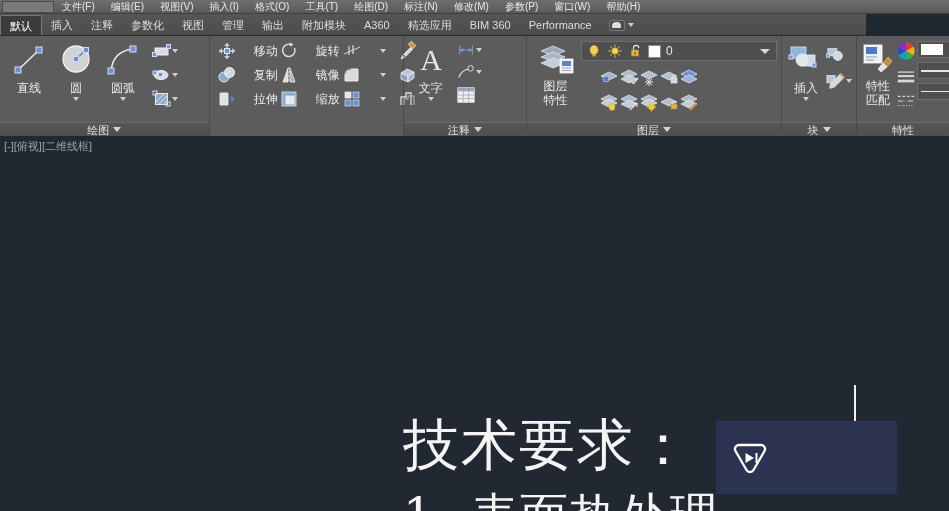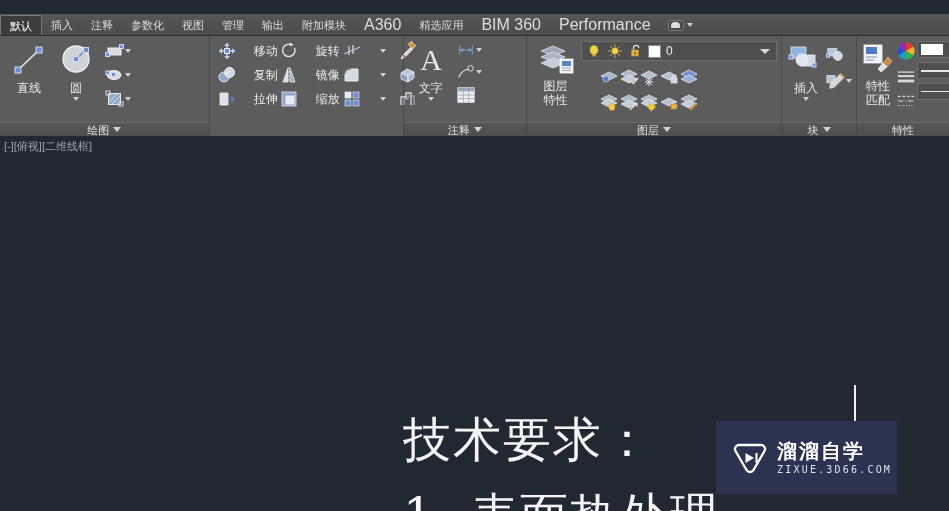--- a/index.html
+++ b/index.html
@@ -23,35 +23,35 @@
     width: 52px; height: 12px; margin-left: 2px;
     background: #7a7a7a; border: 1px solid #4a4a4a;
   }
   .menu-item {
     color: #e8e8e8; font-size: 10px; padding: 0 8px; line-height: 14px;
     white-space: nowrap; letter-spacing: 0px;
   }
 
   
   .tabbar {
-    position: absolute; top: 14px; left: 0; width: 949px; height: 22px;
+    position: absolute; top: 14px; left: 0; width: 866px; height: 22px;
     background: linear-gradient(#565656, #4c4c4c);
     display: flex; align-items: flex-end;
     border-bottom: 1px solid #2e2e2e;
   }
   .tab {
     color: #dedede; font-size: 11px; height: 20px; line-height: 20px;
     padding: 0 9px; white-space: nowrap;
   }
   .tab.active {
     background: #3c3c3c; color: #ffffff;
     border-top: 1px solid #777; border-left: 1px solid #777; border-right: 1px solid #777;
     border-radius: 2px 2px 0 0;
   }
-  .tab-en { font-size: 16px; }
+  .tab-en { font-size: 11px; }
   .tab-misc { display:flex; align-items:center; gap:3px; padding:0 8px; height:20px;}
   .cloud-btn {
     width: 16px; height: 11px; background:#4a4a4a; border:1px solid #777; border-radius:2px;
     display:flex; align-items:center; justify-content:center;
   }
   .cloud-glyph { width:9px; height:6px; background:#dcdcdc; border-radius:4px 4px 1px 1px;}
   .mini-caret { width:0;height:0;border-left:3px solid transparent;border-right:3px solid transparent;border-top:4px solid #ccc;}
 
   
   .ribbon {
@@ -121,21 +121,21 @@
     color: #9aa2ac; font-size: 11px; white-space: nowrap;
   }
   .cad-text {
     position: absolute;
     color: #f4f4f4;
     font-family: "DejaVu Serif", "Liberation Serif", serif;
     font-weight: 400;
     white-space: nowrap;
     letter-spacing: 2px;
   }
-  .cad-line1 { left: 403px; top: 272px; font-size: 48px; }
+  .cad-line1 { left: 403px; top: 272px; font-size: 56px; }
   .cad-line2 { left: 403px; top: 348px; font-size: 48px; }
 
   
   .crosshair { position:absolute; left:855px; top:297px; }
   .ch-h { position:absolute; left:-48px; top:-1px; width:96px; height:2px; background:#f2f2f2; }
   .ch-v { position:absolute; left:-1px; top:-48px; width:2px; height:96px; background:#f2f2f2; }
   .ch-box { position:absolute; left:-6px; top:-6px; width:12px; height:12px; border:2px solid #f2f2f2; background:#222831;}
 
   
   .watermark {
@@ -146,20 +146,35 @@
   .wm-logo { width:38px; height:38px; flex:none; }
   .wm-txt { display:flex; flex-direction:column; gap:2px;}
   .wm-cn { color:#ffffff; font-size:20px; letter-spacing:2px; line-height:22px; font-family:"DejaVu Sans","Liberation Sans",sans-serif; font-weight:bold;}
   .wm-en { color:#dfe3ef; font-size:10px; letter-spacing:2.2px; line-height:11px; font-family:"DejaVu Sans Mono","Liberation Mono",monospace;}
 </style>
 </head>
 <body>
 
 <div class="app">
 
+  <div class="menubar">
+    <div class="qat-box"></div>
+    <div class="menu-item">文件(F)</div>
+    <div class="menu-item">编辑(E)</div>
+    <div class="menu-item">视图(V)</div>
+    <div class="menu-item">插入(I)</div>
+    <div class="menu-item">格式(O)</div>
+    <div class="menu-item">工具(T)</div>
+    <div class="menu-item">绘图(D)</div>
+    <div class="menu-item">标注(N)</div>
+    <div class="menu-item">修改(M)</div>
+    <div class="menu-item">参数(P)</div>
+    <div class="menu-item">窗口(W)</div>
+    <div class="menu-item">帮助(H)</div>
+  </div>
 
   <div class="tabbar">
     <div class="tab active">默认</div>
     <div class="tab">插入</div>
     <div class="tab">注释</div>
     <div class="tab">参数化</div>
     <div class="tab">视图</div>
     <div class="tab">管理</div>
     <div class="tab">输出</div>
     <div class="tab">附加模块</div>
@@ -199,20 +214,31 @@
               <circle cx="18" cy="16" r="13" fill="url(#g1)" opacity="0.35"></circle>
               <line x1="18" y1="16" x2="28" y2="7" stroke="#5a7fbf" stroke-width="1.2"></line>
               <rect x="15.5" y="13.5" width="5" height="5" fill="#6f8fd0" stroke="#d0dcf5"></rect>
               <rect x="25.5" y="4.5" width="5" height="5" fill="#6f8fd0" stroke="#d0dcf5"></rect>
             </svg>
           </div>
           <div class="lbl">圆</div>
           <div class="caret-sm"></div>
         </div>
 
+        <div class="bigbtn">
+          <div class="ic">
+            <svg width="36" height="34" viewBox="0 0 36 34">
+              <path d="M6 28 Q8 8 28 6" fill="none" stroke="#e8e8e8" stroke-width="1.6"></path>
+              <rect x="3" y="25" width="6" height="6" fill="#6f8fd0" stroke="#d0dcf5"></rect>
+              <rect x="25" y="3" width="6" height="6" fill="#6f8fd0" stroke="#d0dcf5"></rect>
+            </svg>
+          </div>
+          <div class="lbl">圆弧</div>
+          <div class="caret-sm"></div>
+        </div>
 
         <div class="col" style="margin-left:5px;margin-top:0px;">
           <div class="smallrow">
             <div class="iconbox">
               <svg width="20" height="16" viewBox="0 0 20 16">
                 <rect x="3" y="5" width="13" height="7" fill="#d9dde2" stroke="#f0f0f0"></rect>
                 <rect x="0.5" y="9.5" width="4" height="4" fill="#6f8fd0" stroke="#d0dcf5"></rect>
                 <rect x="14.5" y="1.5" width="4" height="4" fill="#6f8fd0" stroke="#d0dcf5"></rect>
               </svg>
             </div>
@@ -675,19 +701,15 @@
   </div>
 
   <div class="watermark">
     <div class="wm-logo">
       <svg width="38" height="38" viewBox="0 0 38 38">
         <path d="M9 6 L31 6 A4 4 0 0 1 34.5 12 L23.5 31 A4 4 0 0 1 16.5 31 L5.5 12 A4 4 0 0 1 9 6 Z" fill="none" stroke="#ffffff" stroke-width="2.3" stroke-linejoin="round"></path>
         <path d="M15.5 14 L24 19 L15.5 24 Z" fill="#ffffff"></path>
         <rect x="25.5" y="14" width="2" height="10" fill="#ffffff"></rect>
       </svg>
     </div>
-    <div class="wm-txt">
-      <div class="wm-cn">溜溜自学</div>
-      <div class="wm-en">ZIXUE.3D66.COM</div>
-    </div>
   </div>
 
 </div>
 
 </body></html>

